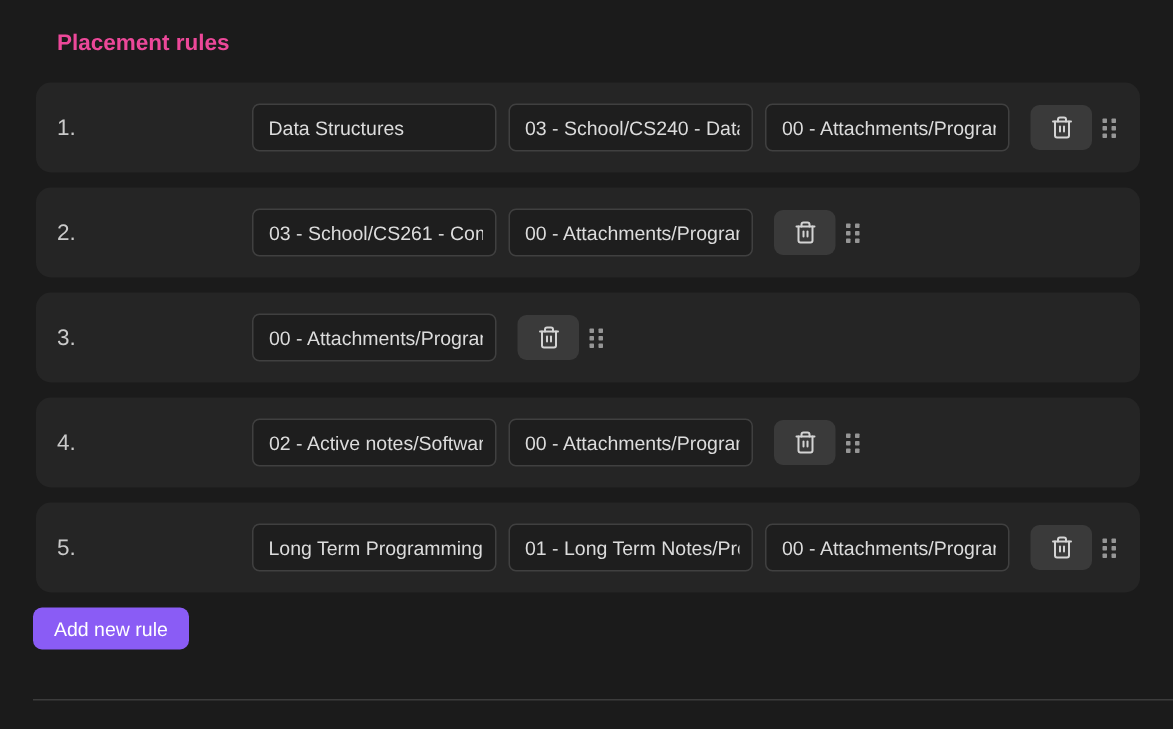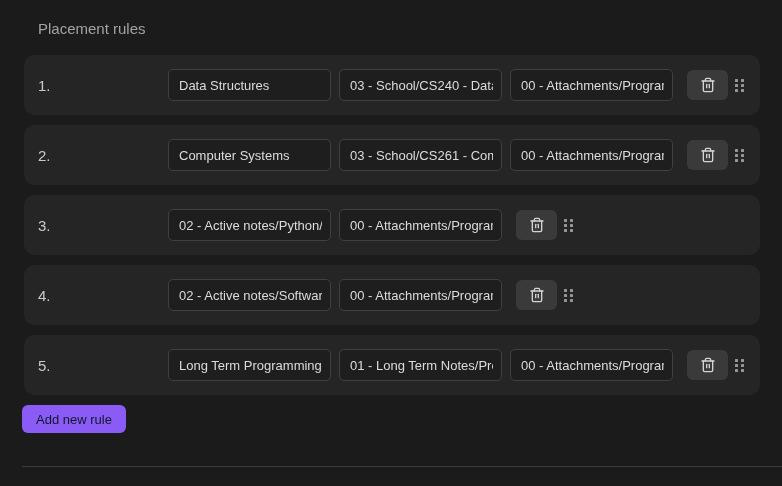--- a/index.html
+++ b/index.html
@@ -6,22 +6,22 @@
   html, body {
     width: 782px; height: 486px;
     background: #1b1b1b;
     overflow: hidden;
     font-family: "Liberation Sans", sans-serif;
   }
   .panel { position: relative; width: 782px; height: 486px; }
   .page-title {
     margin: 20px 0 8px 38px;
     font-size: 15px;
-    font-weight: 400;
-    color: #a3a3a3;
+    font-weight: 700;
+    color: #ec4899;
     line-height: 18px;
   }
   .rules-list { margin-top: 17px; }
   .rule-row {
     width: 736px;
     height: 60px;
     margin: 0 0 10px 24px;
     background: #252525;
     border-radius: 10px;
     display: flex;
@@ -75,21 +75,21 @@
     gap: 2px 3px;
     cursor: grab;
   }
   .grip i { background: #969696; border-radius: 0.5px; }
   .add-btn {
     display: block;
     margin: 10px 0 0 22px;
     height: 28px;
     padding: 0 14px;
     background: #8a5cf5;
-    color: #0f172a;
+    color: #ffffff;
     font-size: 13px;
     font-family: "Liberation Sans", sans-serif;
     border: none;
     border-radius: 6px;
     cursor: pointer;
   }
   .divider {
     border: none;
     border-top: 1.5px solid #3c3c3c;
     margin: 33px 0 0 22px;
@@ -123,21 +123,20 @@
           <i></i>
           <i></i>
           <i></i>
           <i></i>
           <i></i>
     </span>
   </div>
 
   <div class="rule-row">
     <span class="rule-index">2.</span>
-    <input class="rule-input" type="text" value="Computer Systems" style="">
     <input class="rule-input" type="text" value="03 - School/CS261 - Comp" style="">
     <input class="rule-input" type="text" value="00 - Attachments/Program" style="">
     <button class="trash-btn">
       <span style="display:flex">
         <svg viewBox="0 0 24 24" width="16" height="16" fill="none" stroke="currentColor" stroke-width="2" stroke-linecap="round" stroke-linejoin="round">
           <path d="M3 6h18"></path>
           <path d="M19 6v14a2 2 0 0 1-2 2H7a2 2 0 0 1-2-2V6"></path>
           <path d="M8 6V4a2 2 0 0 1 2-2h4a2 2 0 0 1 2 2v2"></path>
           <line x1="10" y1="11" x2="10" y2="16"></line>
           <line x1="14" y1="11" x2="14" y2="16"></line>
@@ -149,21 +148,20 @@
           <i></i>
           <i></i>
           <i></i>
           <i></i>
           <i></i>
     </span>
   </div>
 
   <div class="rule-row">
     <span class="rule-index">3.</span>
-    <input class="rule-input" type="text" value="02 - Active notes/Python/" style="">
     <input class="rule-input" type="text" value="00 - Attachments/Program" style="">
     <button class="trash-btn">
       <span style="display:flex">
         <svg viewBox="0 0 24 24" width="16" height="16" fill="none" stroke="currentColor" stroke-width="2" stroke-linecap="round" stroke-linejoin="round">
           <path d="M3 6h18"></path>
           <path d="M19 6v14a2 2 0 0 1-2 2H7a2 2 0 0 1-2-2V6"></path>
           <path d="M8 6V4a2 2 0 0 1 2-2h4a2 2 0 0 1 2 2v2"></path>
           <line x1="10" y1="11" x2="10" y2="16"></line>
           <line x1="14" y1="11" x2="14" y2="16"></line>
         </svg>

